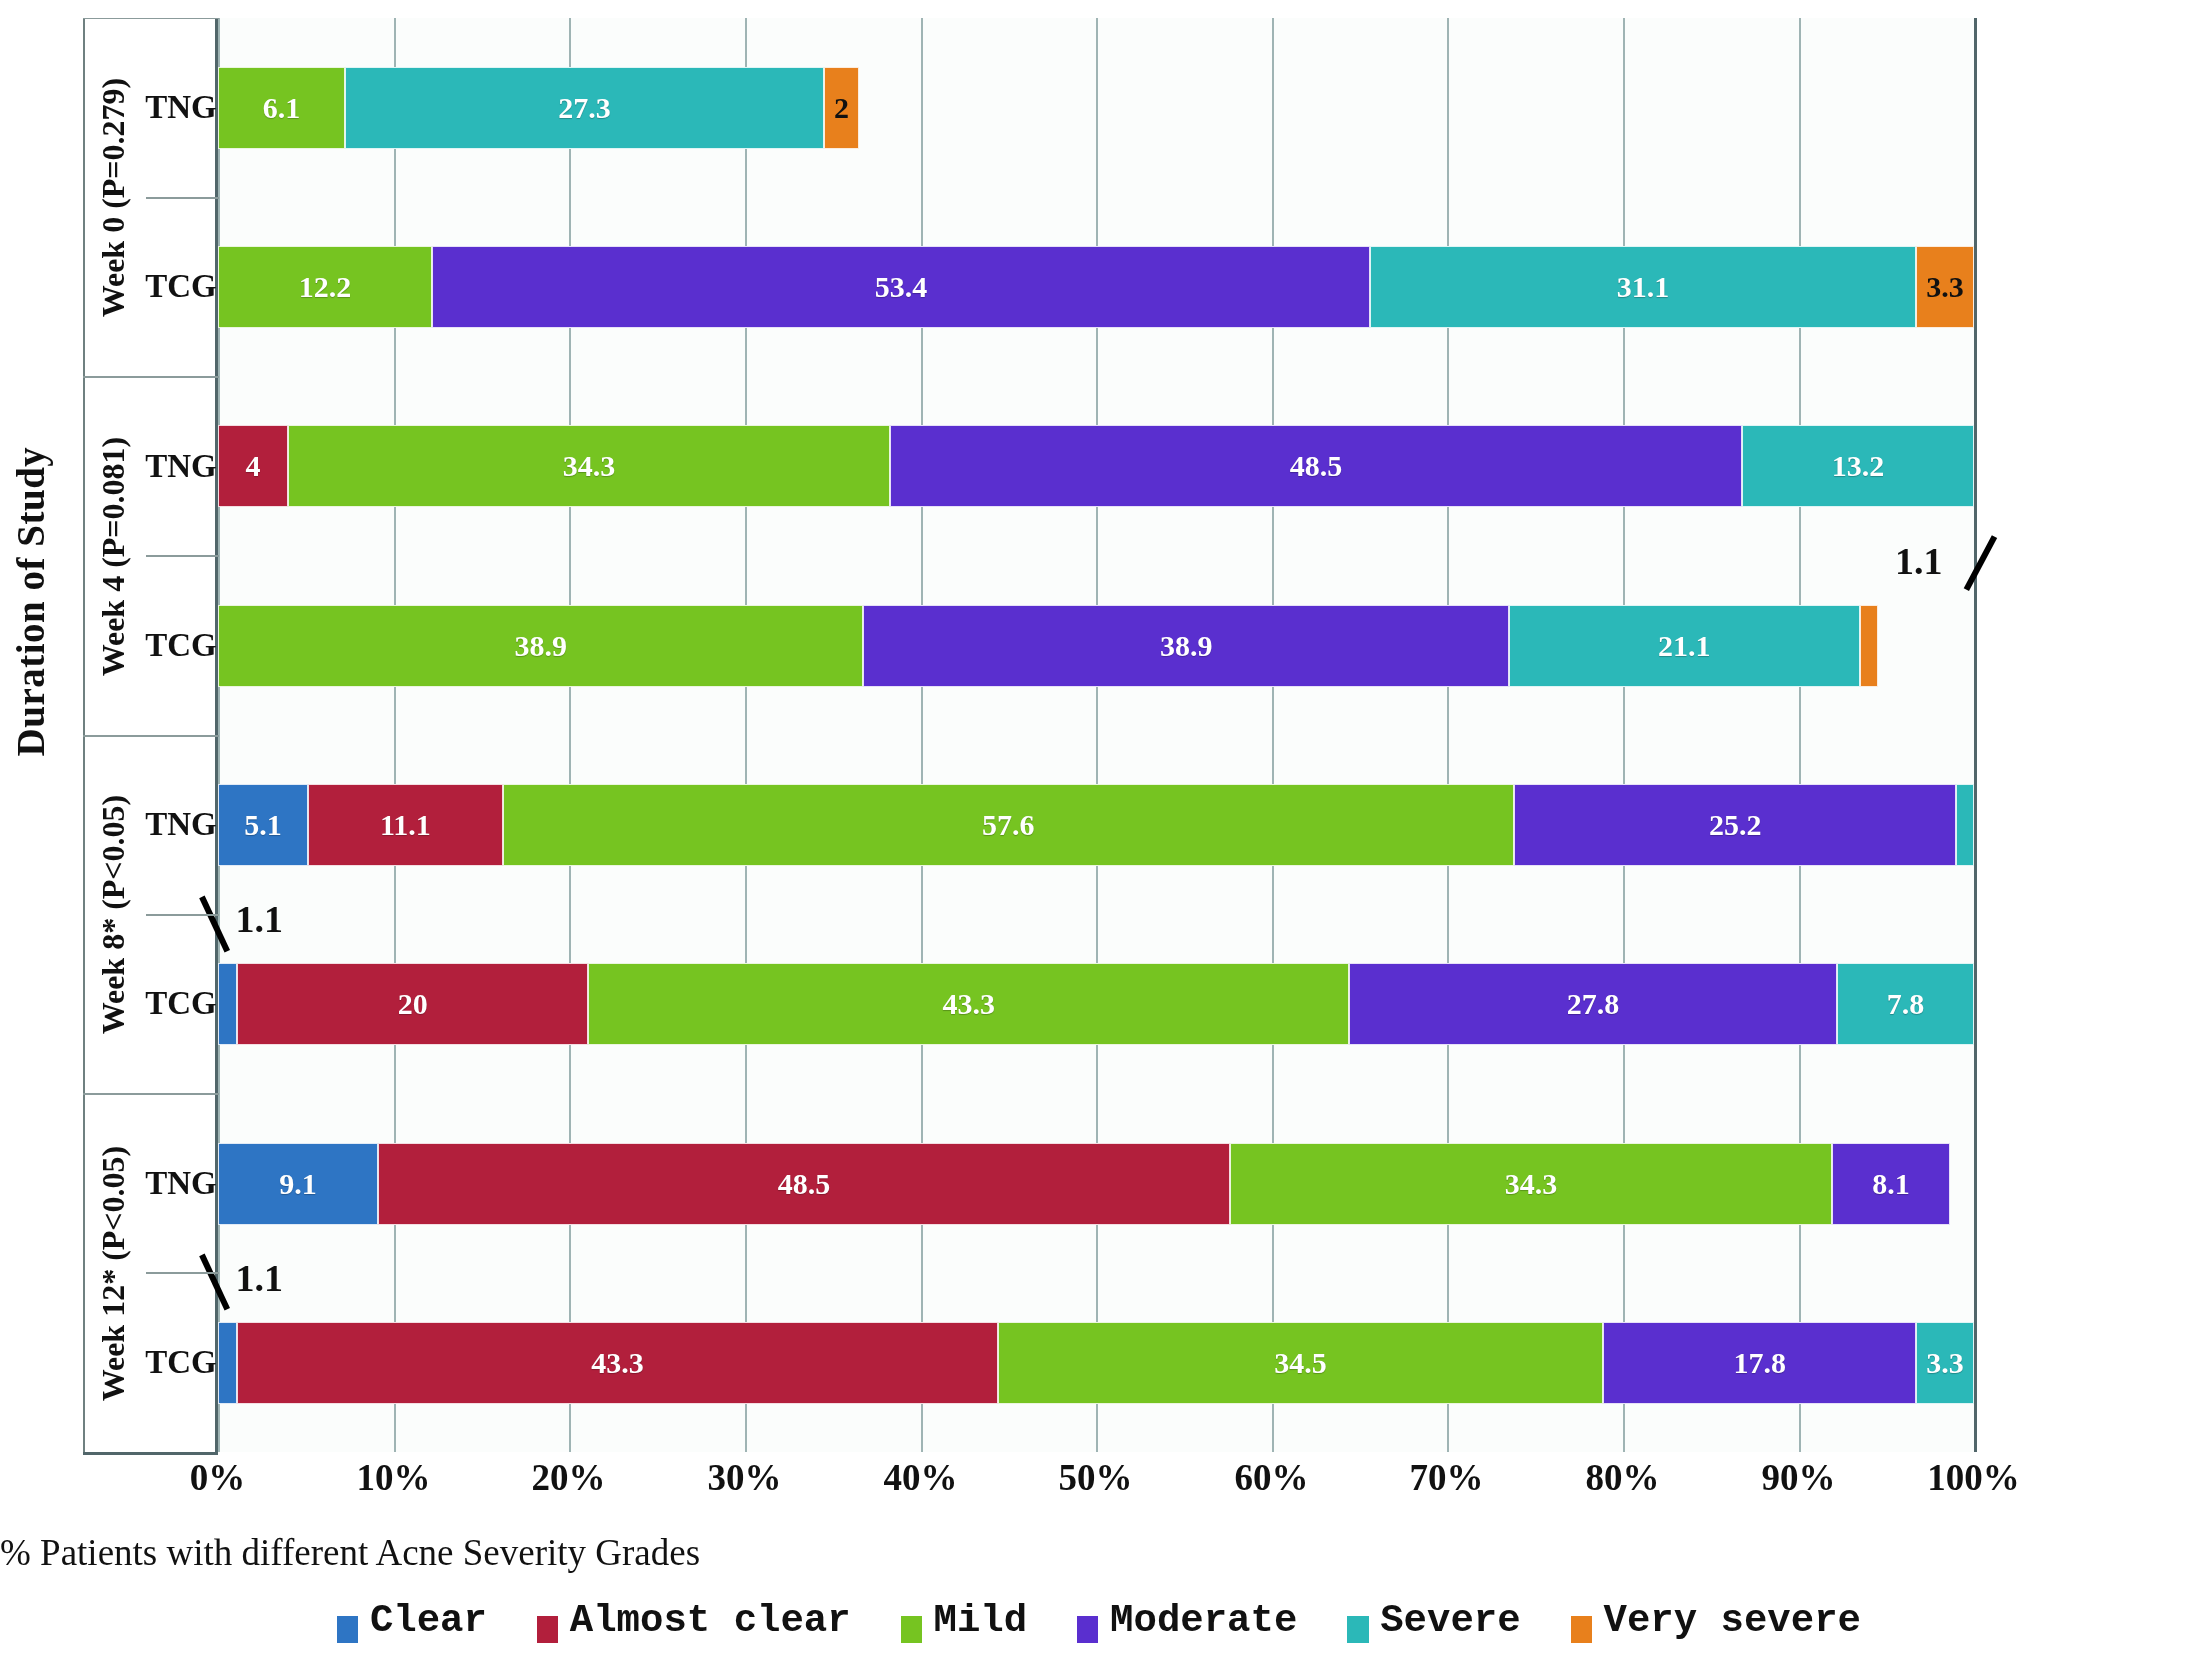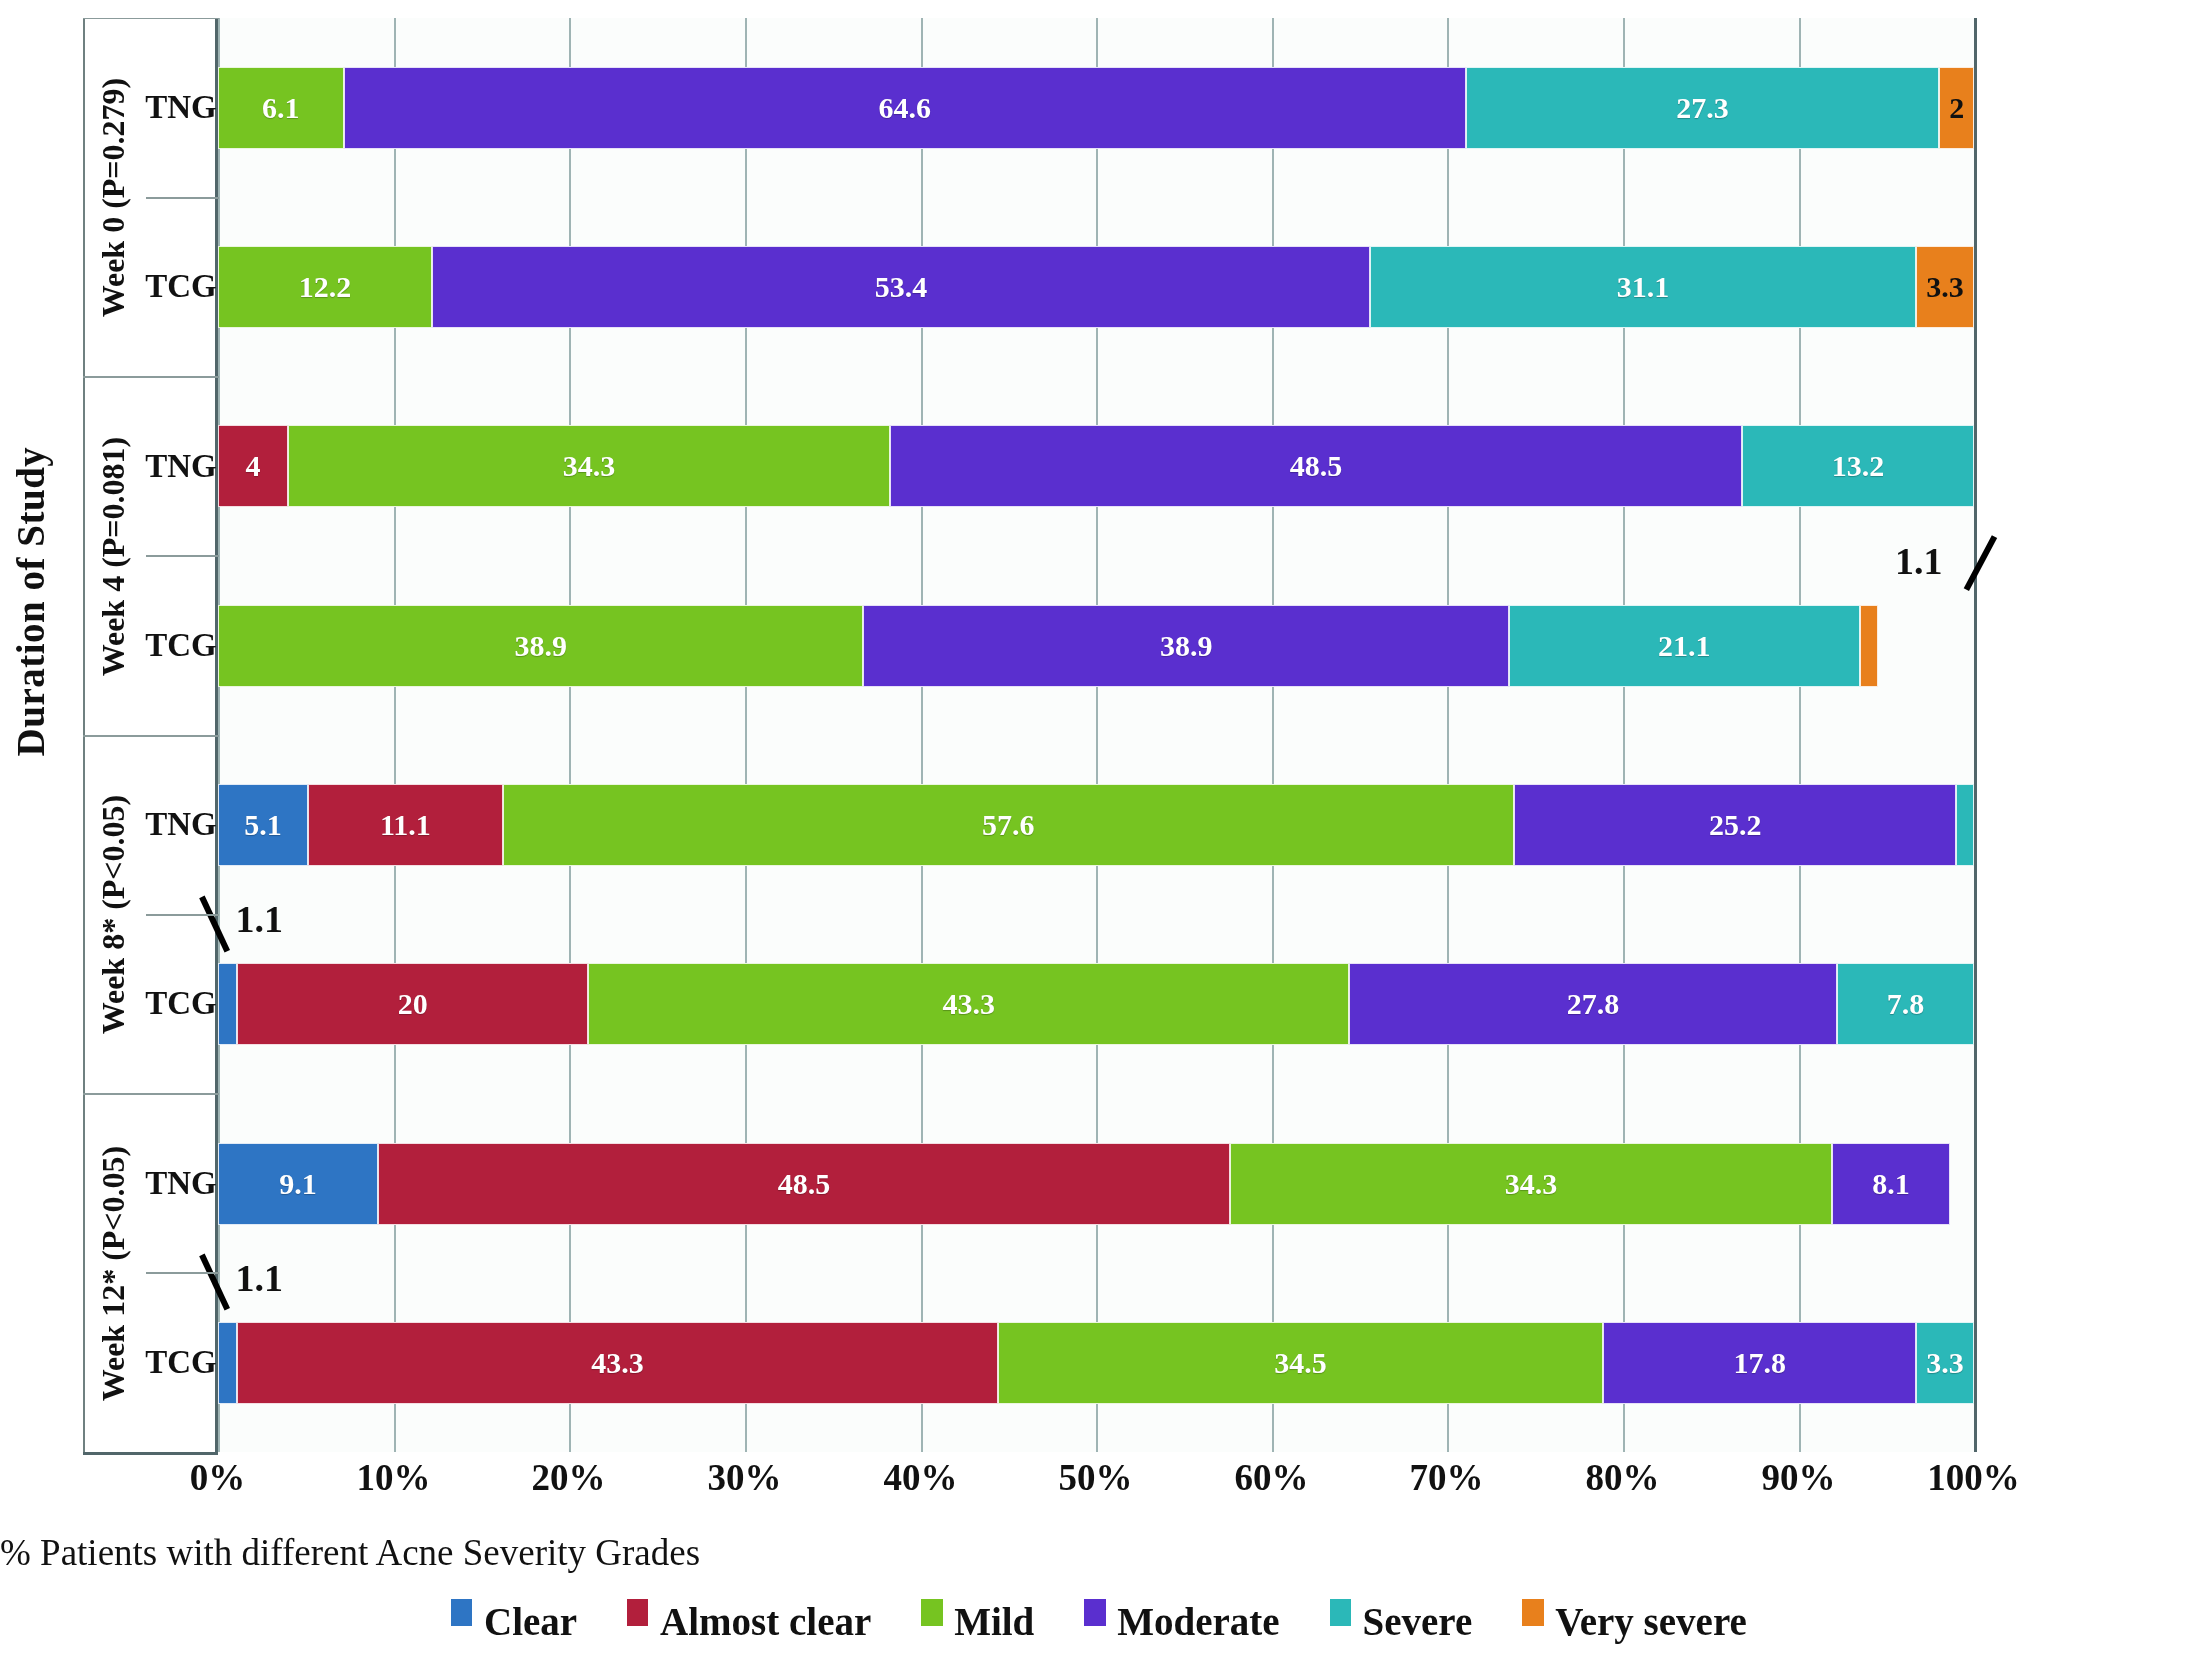--- a/index.html
+++ b/index.html
@@ -87,21 +87,21 @@
   .xtitle{
     position:absolute;left:0;top:1531px;width:2198px;
     text-align:left;font-size:37px;font-weight:normal;color:#111;
   }
 
   
   .legend{
     position:absolute;left:0;top:1599px;width:2198px;
     display:flex;align-items:center;justify-content:center;gap:50px;
   }
-  .legitem{display:flex;align-items:flex-start;gap:11.6px;}
+  .legitem{display:flex;align-items:flex-end;gap:11.6px;font-family:Liberation Mono, monospace;}
   .legswatch{width:21.3px;height:27px;display:inline-block;}
   .legtext{font-size:39px;font-weight:bold;color:#111;white-space:nowrap;}
 </style>
 </head>
 <body>
 
 <div id="root">
 
   <div class="ytitle">Duration of Study</div>
 
@@ -143,23 +143,20 @@
       <div class="gridline" style="left: 878px;"></div>
       <div class="gridline" style="left: 1054px;"></div>
       <div class="gridline" style="left: 1229px;"></div>
       <div class="gridline" style="left: 1405px;"></div>
       <div class="gridline" style="left: 1581px;"></div>
       <div class="gridline last" style="left: 1756px;"></div>
       <div class="bar" style="top: 49px; width: 1756px;">
         <div class="seg" style="width: 127px; background: rgb(118, 196, 33);">
           <span class="lbl">6.1</span>
         </div>
-        <div class="seg" style="width: 1135px; background: rgb(90, 47, 207);">
-          <span class="lbl">64.6</span>
-        </div>
         <div class="seg" style="width: 479px; background: rgb(43, 184, 184);">
           <span class="lbl">27.3</span>
         </div>
         <div class="seg darklabel" style="width: 35px; background: rgb(232, 128, 28);">
           <span class="lbl">2</span>
         </div>
       </div>
       <div class="bar" style="top: 228px; width: 1756px;">
         <div class="seg" style="width: 214px; background: rgb(118, 196, 33);">
           <span class="lbl">12.2</span>

